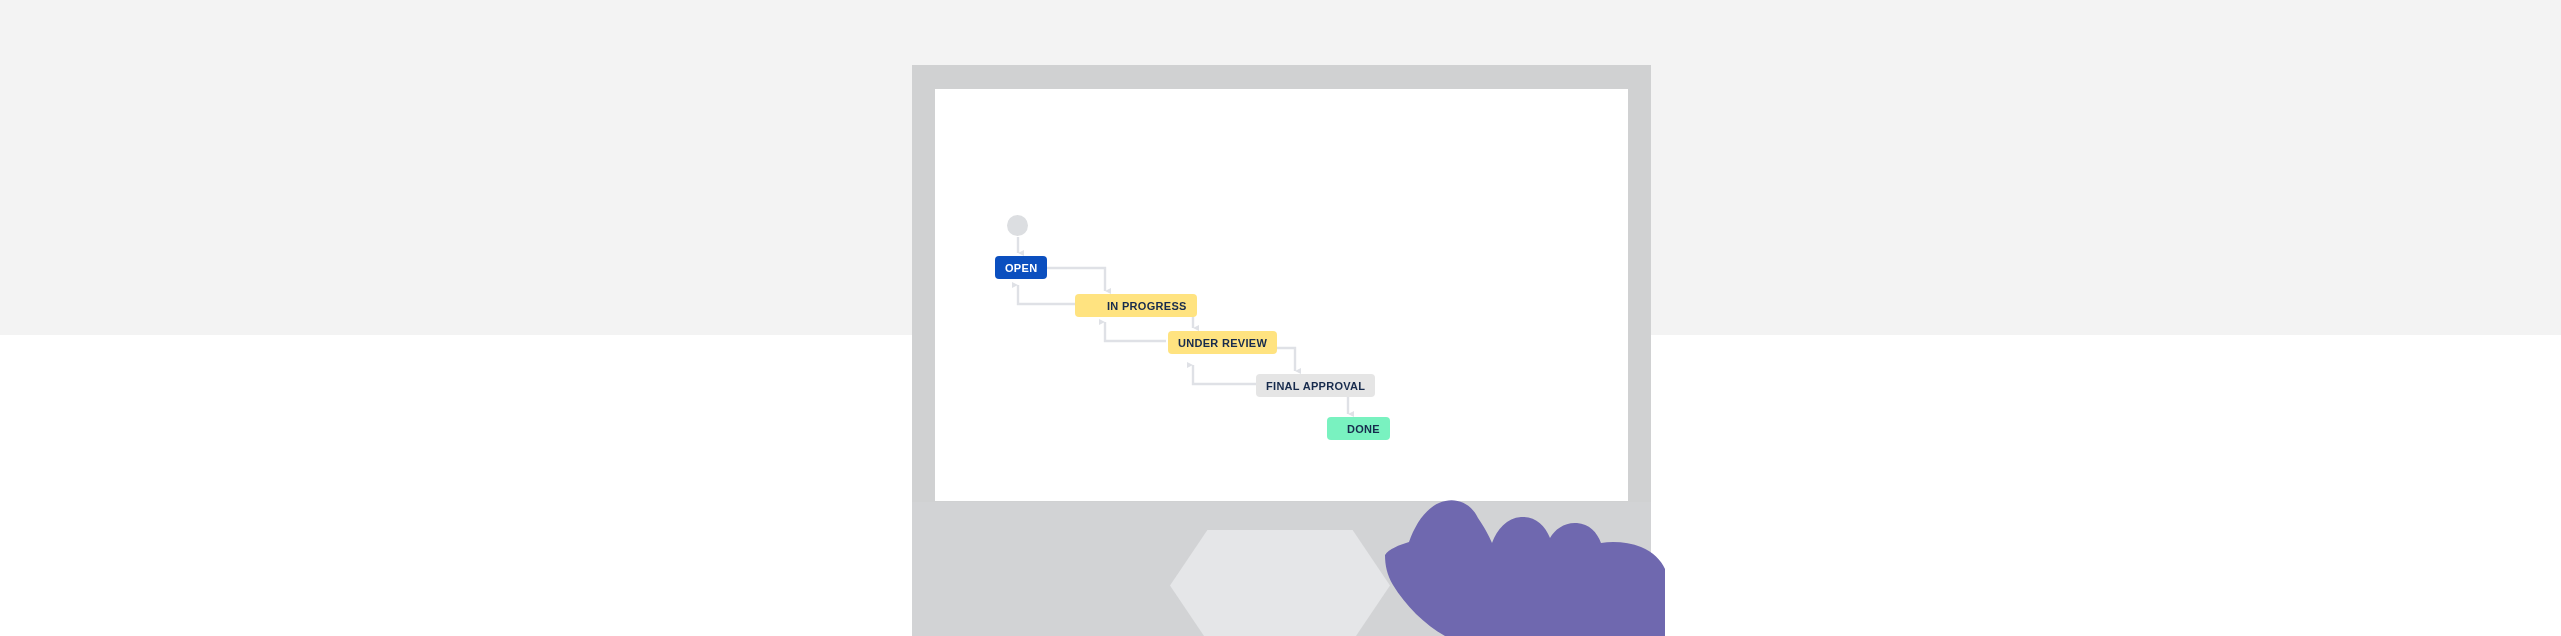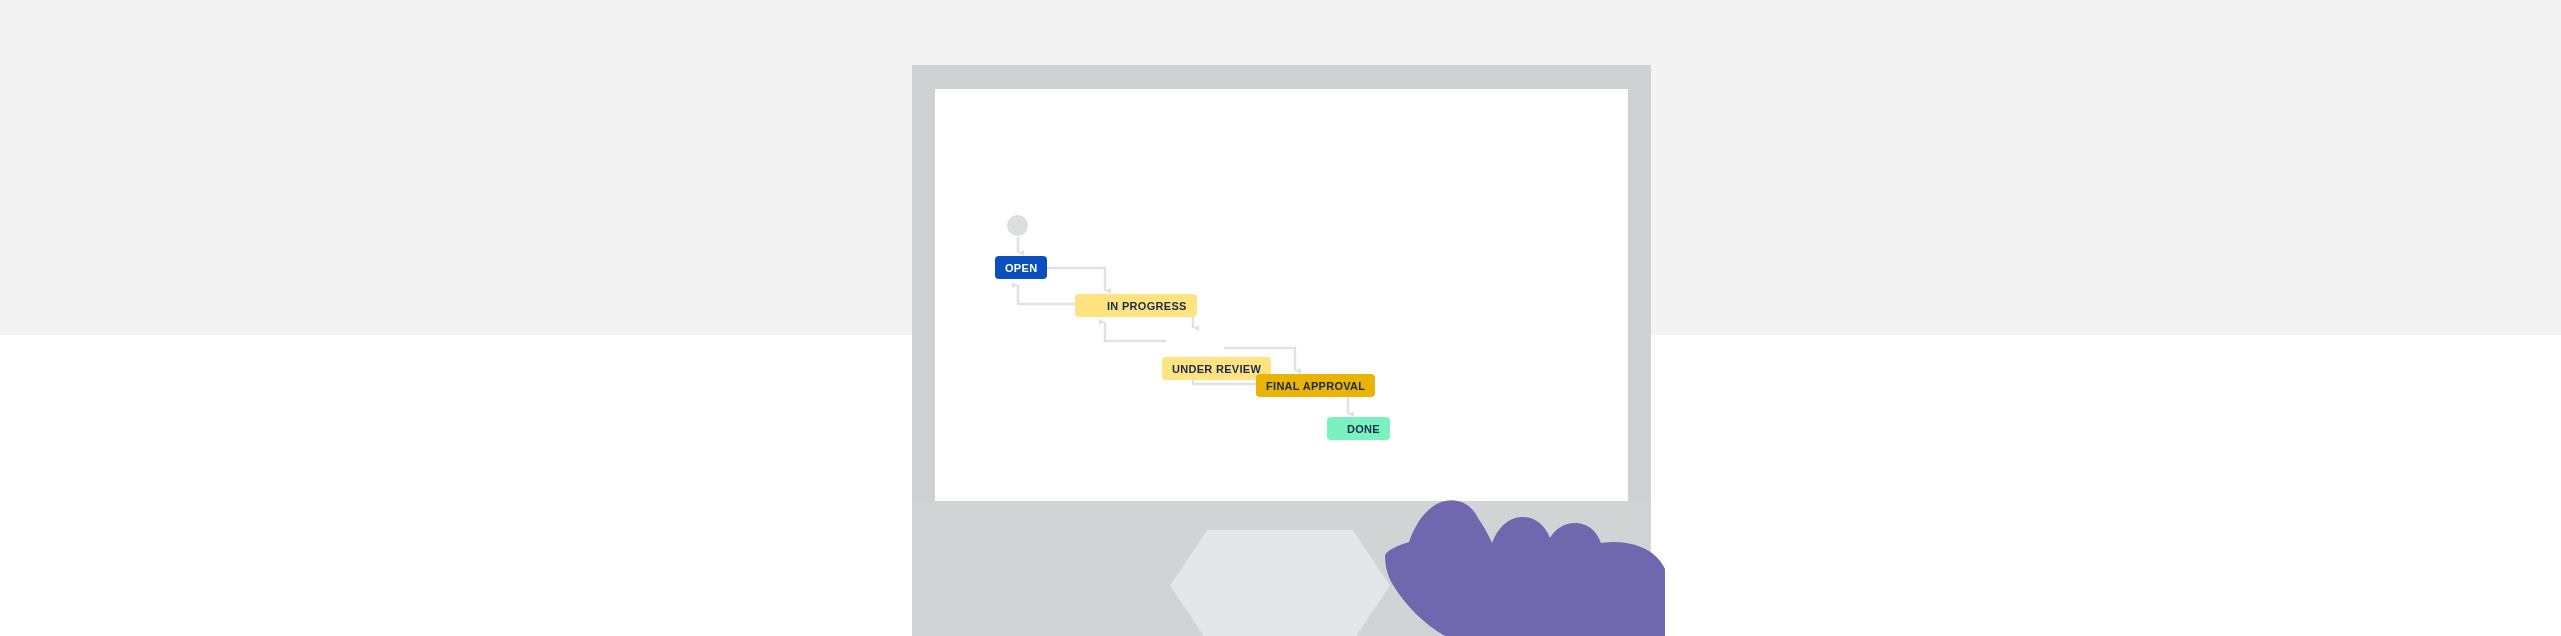--- a/index.html
+++ b/index.html
@@ -116,21 +116,21 @@
     padding: 0 10px;
     font-size: 11px;
     font-weight: bold;
     letter-spacing: 0.3px;
     white-space: nowrap;
     font-family: "Liberation Sans", sans-serif;
   }
   .node-open        { background: #0B4FBF; color: #FFFFFF; }
   .node-inprogress  { background: #FFE380; color: #172B4D; padding-left: 32px; }
   .node-underreview { background: #FFE380; color: #172B4D; }
-  .node-finalapp    { background: #eab308; color: #172B4D; }
+  .node-finalapp    { background: #e5e5e5; color: #172B4D; }
   .node-done        { background: #79F2C0; color: #172B4D; padding-left: 20px; }
 
   .start-dot {
     position: absolute;
     width: 21px;
     height: 21px;
     border-radius: 50%;
     background: #DCDEE1;
   }
 </style>
@@ -179,21 +179,21 @@
             <path d="M 395,302 L 413,302 L 413,325" marker-end="url(#arrowDown)"></path>
           </g>
         </svg>
 
         <div class="start-dot" style="left:72px; top:126px;"></div>
 
         <div class="node node-open" style="left:60px; top:167px;">OPEN</div>
 
         <div class="node node-inprogress" style="left:140px; top:205px;">IN PROGRESS</div>
 
-        <div class="node node-underreview" style="left:227px; top:242px;margin-top:26px;">UNDER REVIEW</div>
+        <div class="node node-underreview" style="left:233px; top:242px;">UNDER REVIEW</div>
 
         <div class="node node-finalapp" style="left:321px; top:285px;">FINAL APPROVAL</div>
 
         <div class="node node-done" style="left:392px; top:328px;">DONE</div>
 
       </div>
     </div>
 
     <div class="monitor-base">
       <div class="base-hexagon"></div>

